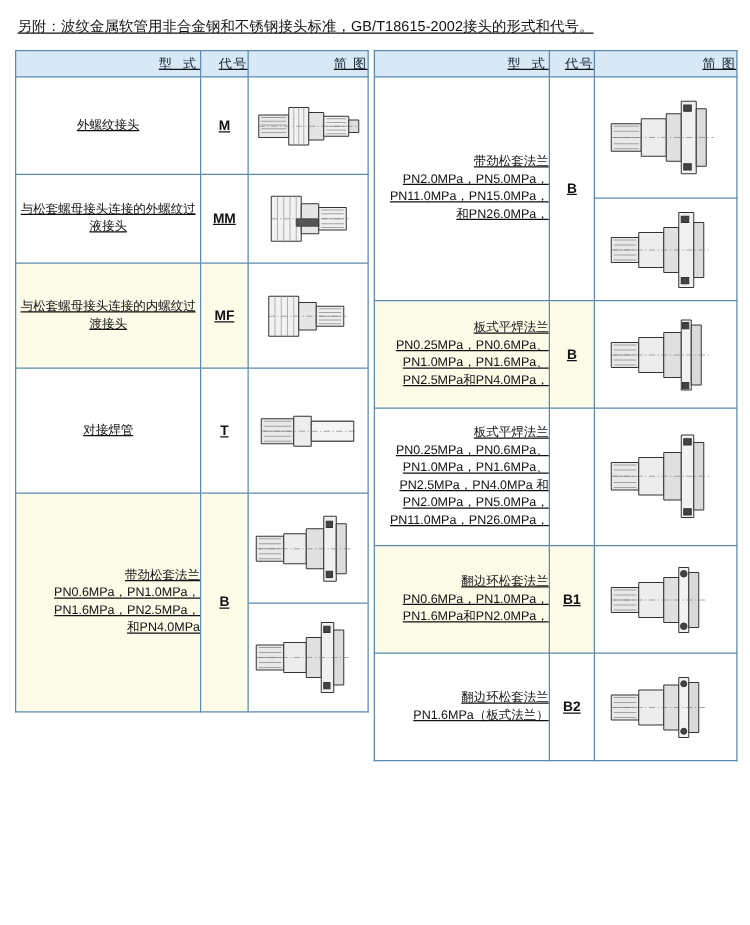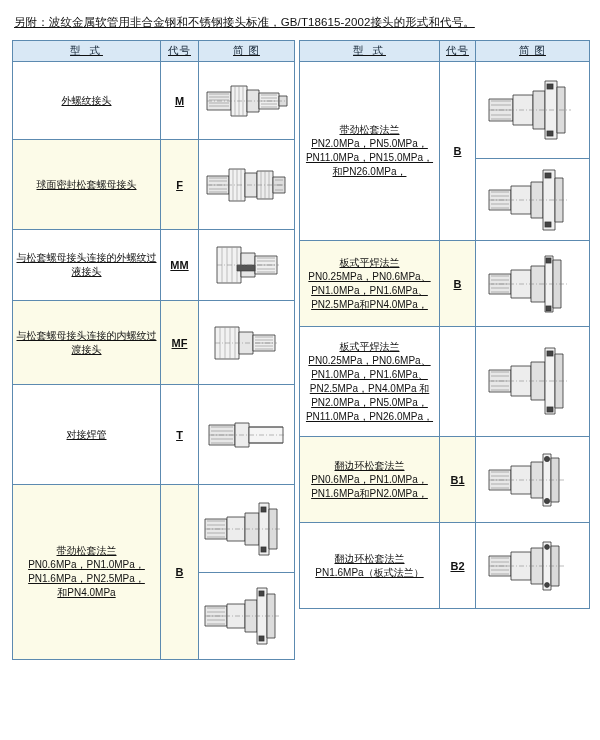--- a/index.html
+++ b/index.html
@@ -48,32 +48,32 @@
     border: 1px solid #5c8ab0;
     vertical-align: middle;
     padding: 0;
   }
   thead th {
     background: #d9e8f5;
     font-size: 10.5px;
     font-weight: normal;
     color: #123;
     height: 20px;
-    text-align: center;
+    text-align: right;
     letter-spacing: 3px;
   }
   thead th.code, thead th.fig {
     letter-spacing: 1px;
   }
   td.label {
     font-size: 10px;
     line-height: 14px;
     padding: 5px 6px;
     color: #111;
-    text-align: center;
+    text-align: right;
   }
   td.label.center {
     text-align: center;
   }
   td.code {
     text-align: center;
     font-size: 11px;
     font-weight: bold;
     color: #111;
   }
@@ -143,42 +143,20 @@
                   <path d="M58 21 L58 37 L78 37 L78 21 Z" fill="#efefef"></path>
                   <path d="M60 23 L76 23 M60 26 L76 26 M60 29 L76 29 M60 32 L76 32 M60 35 L76 35" stroke="#888" stroke-width="0.6"></path>
                   <path d="M78 24 L86 24 L86 34 L78 34 Z" fill="#ddd"></path>
                   <path d="M6 29 L86 29" stroke="#777" stroke-width="0.5" stroke-dasharray="5,2,1,2"></path>
                 </g>
               </svg>
             </div>
           </td>
         </tr>
 
-        <tr class="tint" style="height:90px">
-          <td class="label center">球面密封松套螺母接头</td>
-          <td class="code">F</td>
-          <td class="fig">
-            <div class="fig-box">
-              <svg width="92" height="62" viewBox="0 0 92 62">
-                <g fill="none" stroke="#333" stroke-width="0.8">
-                  <path d="M6 22 L6 40 L28 40 L28 22 Z" fill="#e8e8e8"></path>
-                  <path d="M8 24 L26 24 M8 27 L26 27 M8 31 L26 31 M8 35 L26 35 M8 38 L26 38" stroke="#888" stroke-width="0.6"></path>
-                  <path d="M28 15 L28 47 L44 47 L44 15 Z" fill="#f2f2f2"></path>
-                  <path d="M32 15 L32 47 M36 15 L36 47 M40 15 L40 47" stroke="#999" stroke-width="0.6"></path>
-                  <path d="M44 19 L44 43 L56 43 L56 19 Z" fill="#e4e4e4"></path>
-                  <path d="M56 17 L56 45 L72 45 L72 17 Z" fill="#ededed"></path>
-                  <path d="M60 17 L60 45 M64 17 L64 45 M68 17 L68 45" stroke="#999" stroke-width="0.6"></path>
-                  <path d="M72 23 L84 23 L84 39 L72 39 Z" fill="#dedede"></path>
-                  <path d="M74 26 L82 26 M74 31 L82 31 M74 36 L82 36" stroke="#888" stroke-width="0.6"></path>
-                  <path d="M6 31 L86 31" stroke="#777" stroke-width="0.5" stroke-dasharray="5,2,1,2"></path>
-                </g>
-              </svg>
-            </div>
-          </td>
-        </tr>
 
         <tr class="plain" style="height:71px">
           <td class="label center">与松套螺母接头连接的外螺纹过液接头</td>
           <td class="code">MM</td>
           <td class="fig">
             <div class="fig-box">
               <svg width="92" height="60" viewBox="0 0 92 60">
                 <g fill="none" stroke="#333" stroke-width="0.8">
                   <path d="M16 12 L16 48 L40 48 L40 12 Z" fill="#f2f2f2"></path>
                   <path d="M21 12 L21 48 M26 12 L26 48 M31 12 L31 48 M36 12 L36 48" stroke="#999" stroke-width="0.6"></path>

